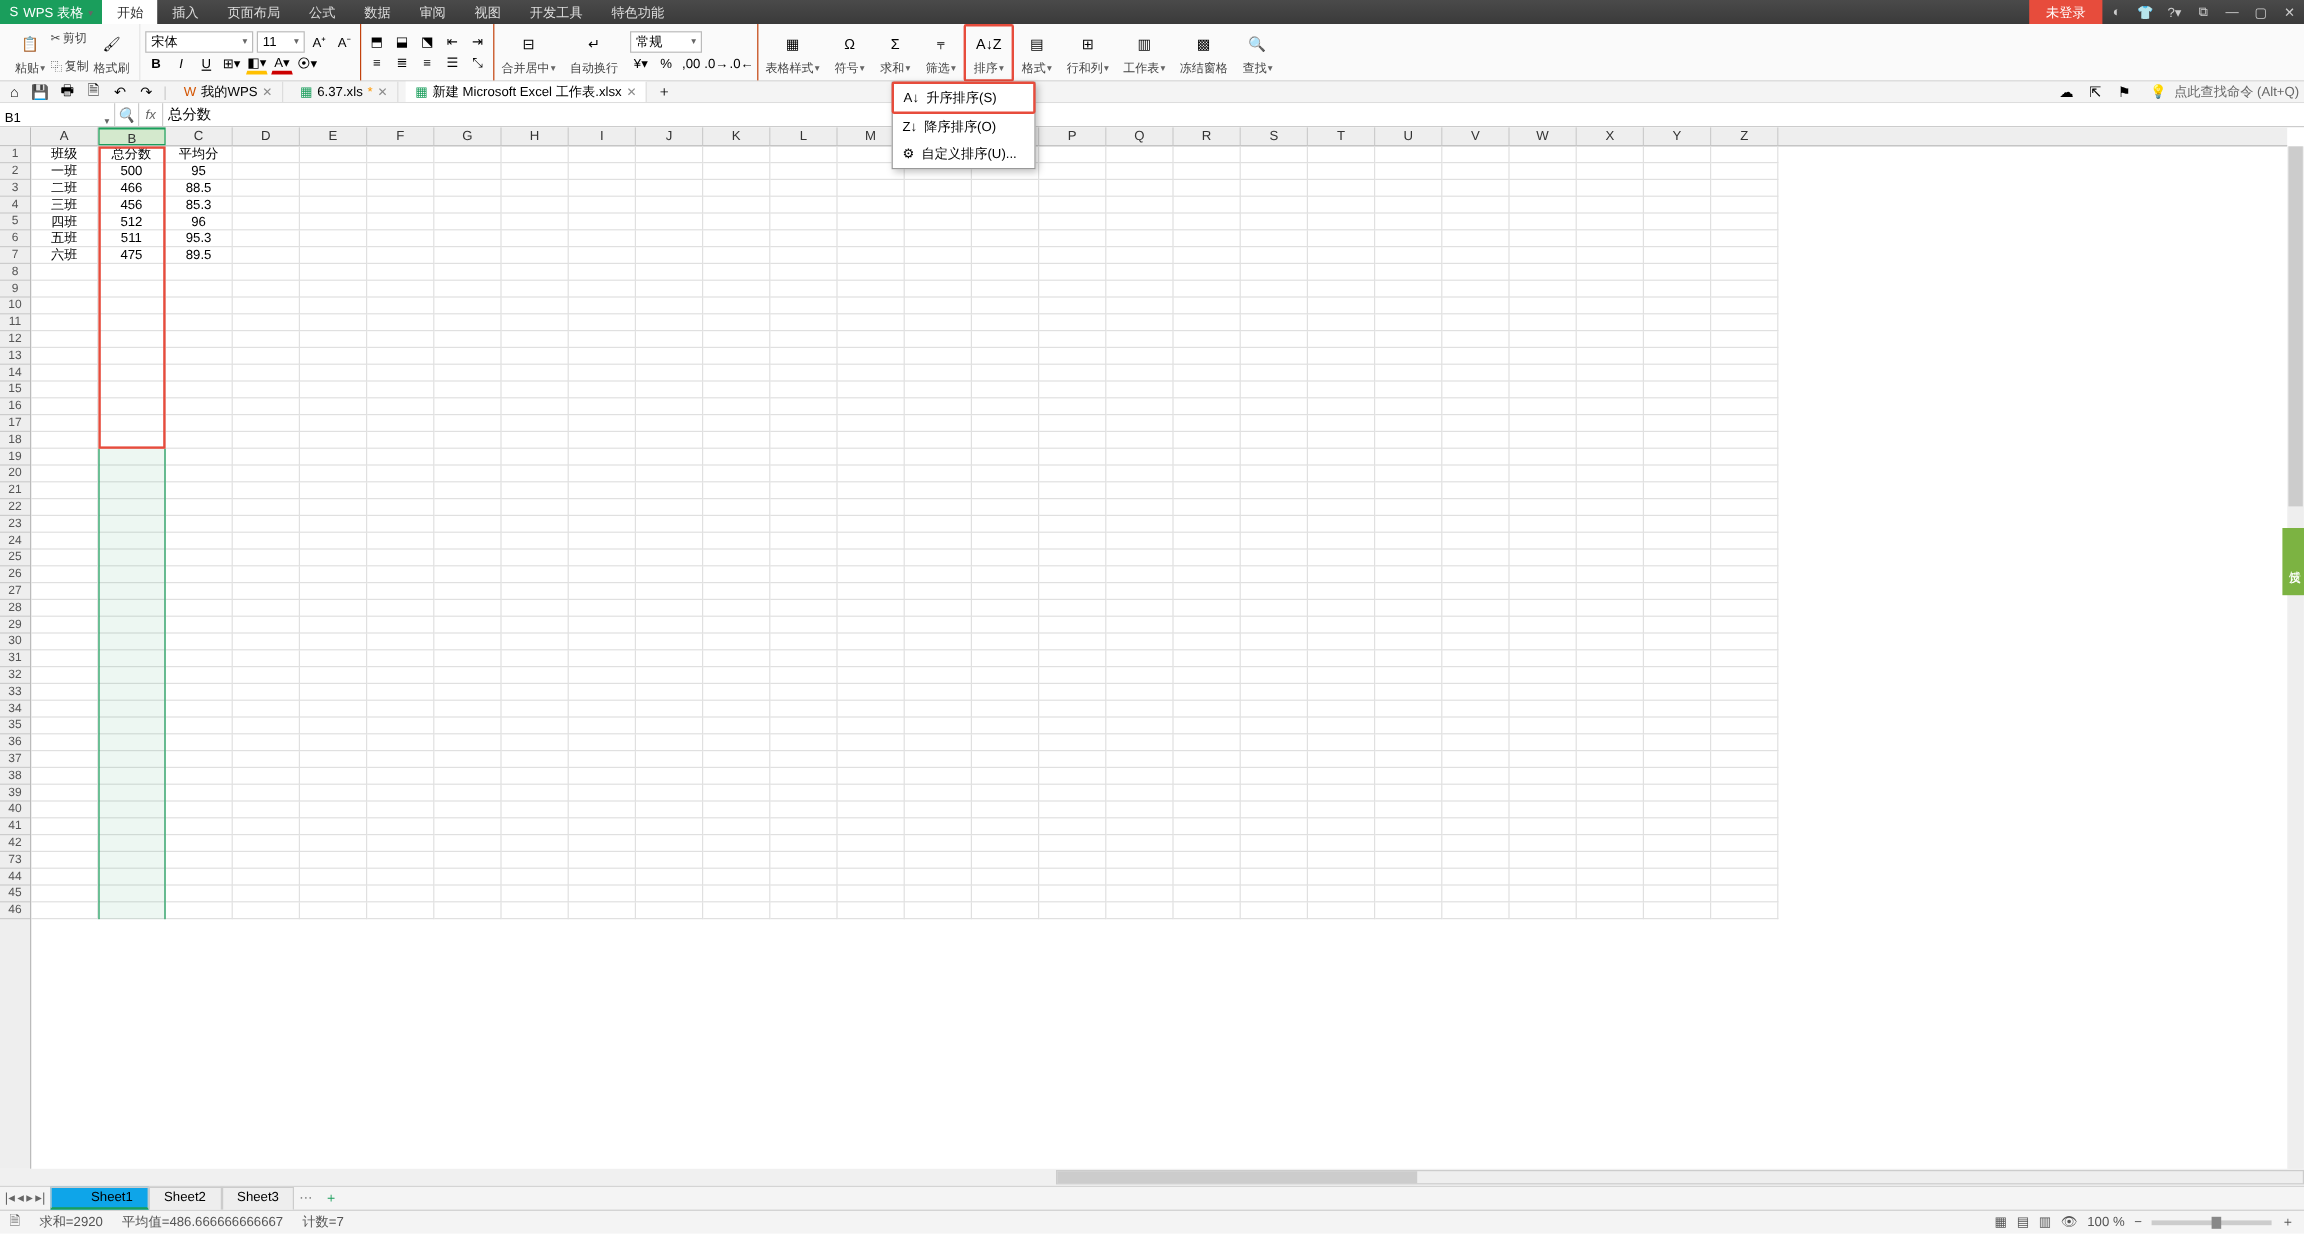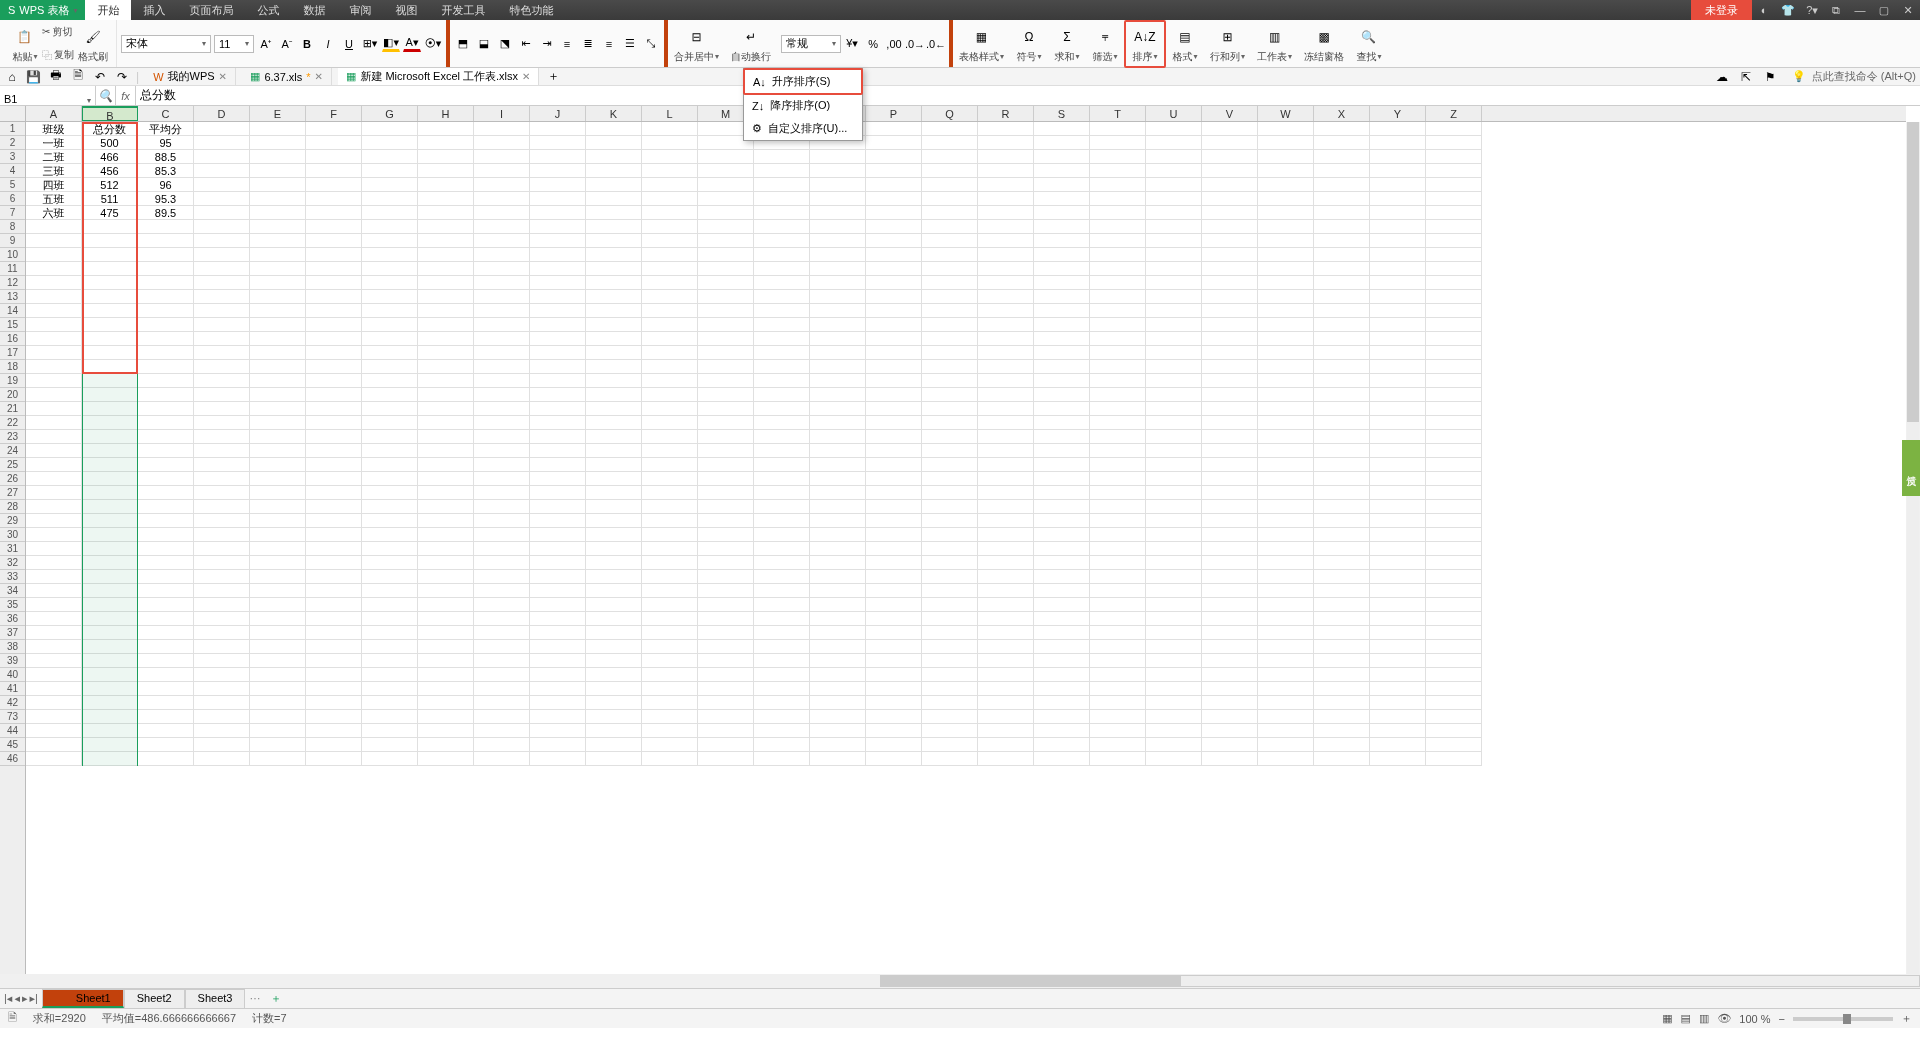--- a/index.html
+++ b/index.html
@@ -16,21 +16,21 @@
 .titlebar .winbtn { width: 24px; height: 100%; display: flex; align-items: center; justify-content: center; color: #ccc; cursor: pointer; }
 
 
 .ribbon { height: 48px; background: #fafafa; border-bottom: 1px solid #ccc; display: flex; align-items: center; padding: 0 4px; gap: 0; }
 .ricon { width: 18px; height: 18px; display: inline-flex; align-items: center; justify-content: center; }
 .ricon.big { width: 26px; height: 26px; }
 .rbtn-v { display: flex; flex-direction: column; align-items: center; padding: 2px 6px; cursor: pointer; }
 .rbtn-v .label { font-size: 10px; color: #444; display:flex; align-items:center; gap:1px;}
 .rbtn-v.hl { border: 2px solid #e74c3c; border-radius: 2px; }
 .rrow { display: flex; align-items: center; gap: 3px; }
-.fontbox { display: flex; flex-direction: row; gap: 2px; padding: 0 4px; border-right: 4px solid #c2410c; height: 100%; justify-content: center; }
+.fontbox { display: flex; flex-direction: column; gap: 2px; padding: 0 4px; border-right: 1px solid #c2410c; height: 100%; justify-content: center; }
 .combo { border: 1px solid #bbb; background: #fff; height: 18px; display: flex; align-items: center; padding: 0 4px; font-size: 11px; }
 .combo .arrow { margin-left: auto; font-size: 8px; color: #666; }
 .iconbtn { width: 18px; height: 16px; border: 1px solid transparent; display:inline-flex; align-items:center; justify-content:center; font-size:11px; cursor:pointer; }
 .arrow-s { font-size: 8px; color:#666; }
 .clip-group{display:flex;flex-direction:row;align-items:stretch;height:100%;padding:0 4px;border-right:1px solid #e5e5e5;}
 .clip-main{display:flex;flex-direction:column;align-items:center;justify-content:center;padding:0 4px;}
 .clip-side{display:flex;flex-direction:column;justify-content:space-around;}
 .clip-item{display:flex;align-items:center;gap:2px;font-size:10px;color:#444;cursor:pointer;}
 
 
@@ -71,21 +71,21 @@
 .hscroll { position:absolute; left:0; right:0; bottom:0; height:14px; background:#f0f0f0; display:flex; align-items:center;}
 .hscroll .track{margin-left:880px;flex:1;height:12px;background:#eee;border:1px solid #ccc;position:relative;}
 .hscroll .thumb{position:absolute;left:0;width:300px;height:100%;background:#ccc;}
 .vscroll .track{position:absolute;top:0;bottom:0;left:1px;right:1px;background:#eee;}
 .vscroll .thumb{position:absolute;top:0;height:300px;width:100%;background:#ccc;}
 
 
 .sheettabs { height: 20px; background: #f4f4f4; border-top: 1px solid #ccc; display: flex; align-items: center; font-size: 11px; }
 .sheettabs .nav { display: flex; gap: 2px; padding: 0 4px; color:#666; }
 .sheettabs .stab { padding: 2px 12px; border: 1px solid #ccc; border-bottom: none; background: #eee; cursor: pointer; }
-.sheettabs .stab.active { background: #c2410c; border-bottom: 2px solid #1a9e5c; padding-left: 33px; }
+.sheettabs .stab.active { background: #0ea5e9; border-bottom: 2px solid #1a9e5c; padding-left: 33px; }
 .sheettabs .add { padding: 0 6px; color: #1a9e5c; cursor:pointer;}
 
 
 .status { height: 20px; background: #f4f4f4; border-top: 1px solid #ccc; display: flex; align-items: center; padding: 0 8px; font-size: 11px; color: #555; gap: 16px; }
 .status .right { margin-left: auto; display: flex; align-items: center; gap: 8px; }
 .zoom-slider { width: 100px; height: 4px; background: #ccc; position: relative; }
 .zoom-slider .handle { position: absolute; left: 50%; top: -3px; width: 8px; height: 10px; background: #888; }
 
 
 .feedback { position: absolute; right: 0; top: 440px; width: 18px; height: 56px; background: #7cb342; color: #fff; font-size: 10px; writing-mode: vertical-rl; text-align: center; display:flex;align-items:center;justify-content:center;cursor:pointer;}

